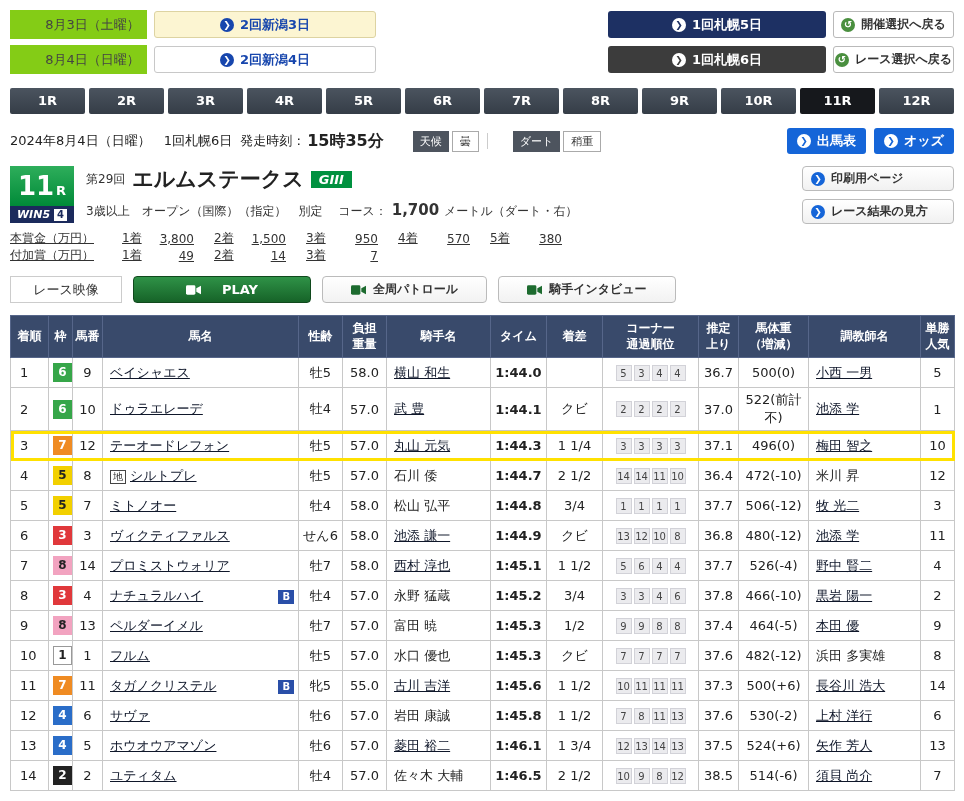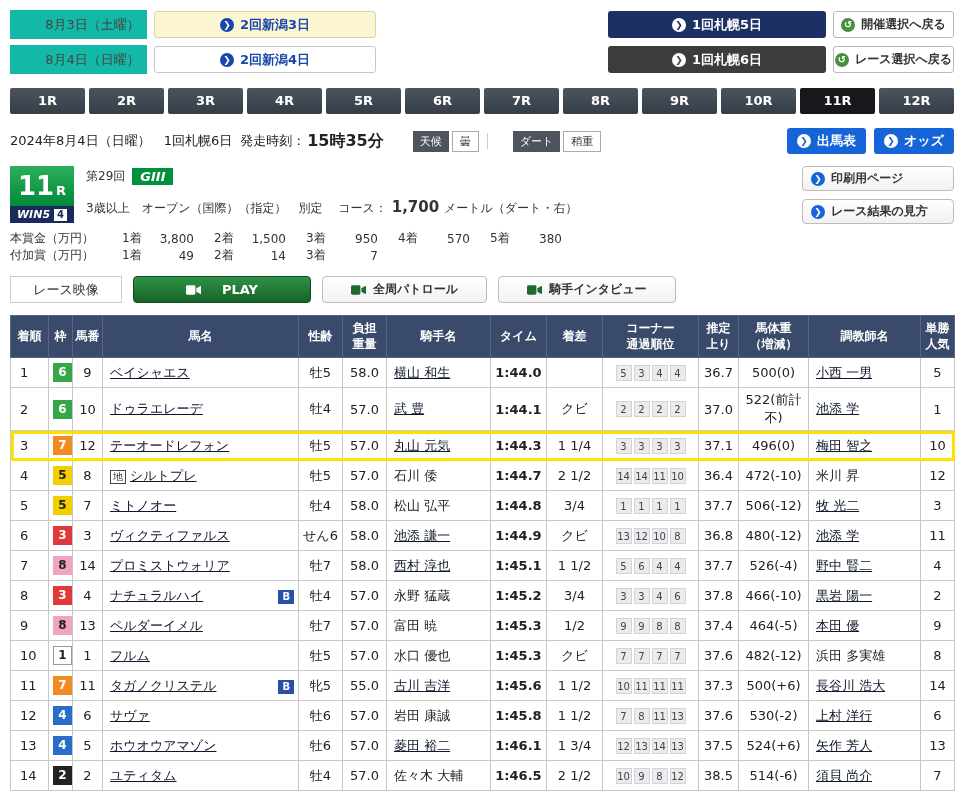--- a/index.html
+++ b/index.html
@@ -1,21 +1,21 @@
 <!DOCTYPE html>
 <html><head>
 <meta charset="utf-8">
 <style>
   * { box-sizing: border-box; margin: 0; padding: 0; }
   body { font-family: "DejaVu Sans", "Liberation Sans", sans-serif; background: #fff; color: #222; }
   .page { width: 964px; padding: 10px 10px 8px; }
 
   
   .nav-row { display: flex; align-items: center; height: 29px; margin-bottom: 6px; }
-  .date-cell { width: 137px; height: 29px; background: #14b8a6; color: #444; font-size: 13px;
+  .date-cell { width: 137px; height: 29px; background: #84cc16; color: #444; font-size: 13px;
                display: flex; align-items: center; justify-content: center; padding-left: 28px; }
   .nav-btn { display: flex; align-items: center; justify-content: center; height: 27px;
              border-radius: 3px; font-size: 13px; font-weight: bold; cursor: pointer; }
   .nav-btn.b1 { width: 222px; margin-left: 7px; }
   .nav-btn.b2 { width: 218px; margin-left: 232px; }
   .s-cream { background: #fcf5d2; border: 1px solid #ddd3a2; color: #1746ad; }
   .s-plain { background: #fff; border: 1px solid #c8c8c8; color: #1746ad; }
   .s-navy  { background: #1d3063; color: #fff; }
   .s-dark  { background: #3c3c3c; color: #fff; }
   .ic { display: inline-block; width: 14px; height: 14px; border-radius: 50%; font-size: 9px;
@@ -68,21 +68,21 @@
            padding: 1px 8px; margin-bottom: 3px; }
   .cond-line { font-size: 12px; color: #333; margin-top: 10px; }
   .dist { font-size: 15px; font-weight: bold; margin: 0 1px; }
   .title-buttons { width: 152px; display: flex; flex-direction: column; gap: 8px; }
   .btn-white { display: flex; align-items: center; height: 25px; padding: 0 8px;
                background: linear-gradient(#fff, #f1f1f1); border: 1px solid #bbb; border-radius: 4px;
                font-size: 12px; font-weight: bold; color: #333; cursor: pointer; }
   .btn-white .ic { background: #1565d8; color: #fff; }
 
   
-  .prize { font-size: 12px; color: #333; margin: 6px 0 12px; }
+  .prize { font-size: 12px; color: #333; margin: 6px 0 12px; text-decoration: underline; }
   .prize-row { display: flex; align-items: center; height: 17px; }
   .prize-label { width: 92px; }
   .place { margin-left: 20px; width: 26px; }
   .pval { width: 46px; text-align: right; }
 
   
   .video-row { display: flex; align-items: center; gap: 11px; margin: 12px 0 12px; }
   .video-label { width: 112px; height: 27px; line-height: 25px; text-align: center; border: 1px solid #ccc;
                  font-size: 13px; color: #333; background: #fff; }
   .btn-play { width: 178px; height: 27px; display: flex; align-items: center; justify-content: center; gap: 21px;
@@ -203,20 +203,21 @@
         <span class="rs">R</span>
       </div>
       <div class="win5">
         <span class="w5t">WIN5</span>
         <span class="w5n">4</span>
       </div>
     </div>
     <div class="title-main">
       <div class="title-line">
         <span class="kai">第29回</span>
+        <span class="race-name">エルムステークス</span>
         <span class="grade">GIII</span>
       </div>
       <div class="cond-line">
         <span>3歳以上　オープン（国際）（指定）　別定　</span>
         <span>コース：</span>
         <span class="dist">1,700</span>
         <span>メートル（ダート・右）</span>
       </div>
     </div>
     <div class="title-buttons">

